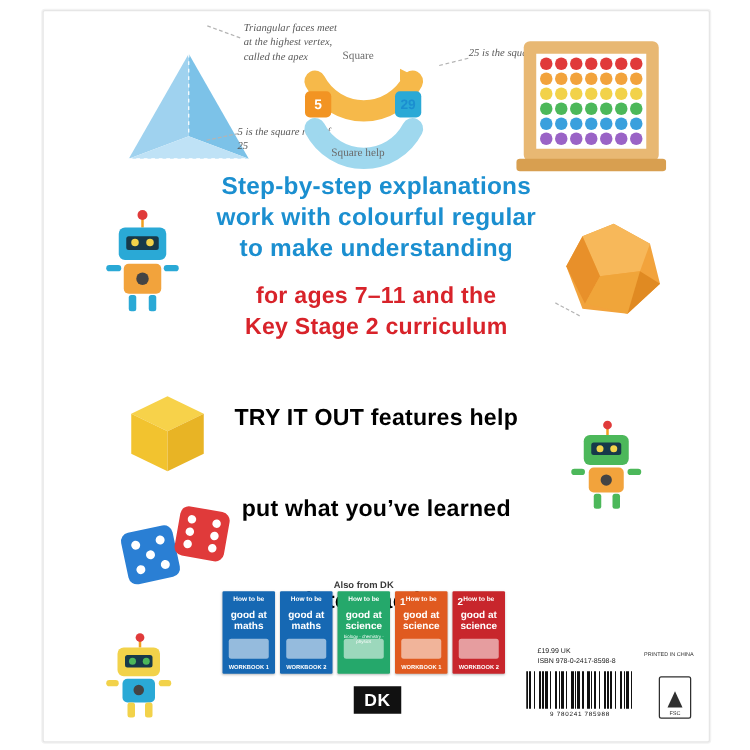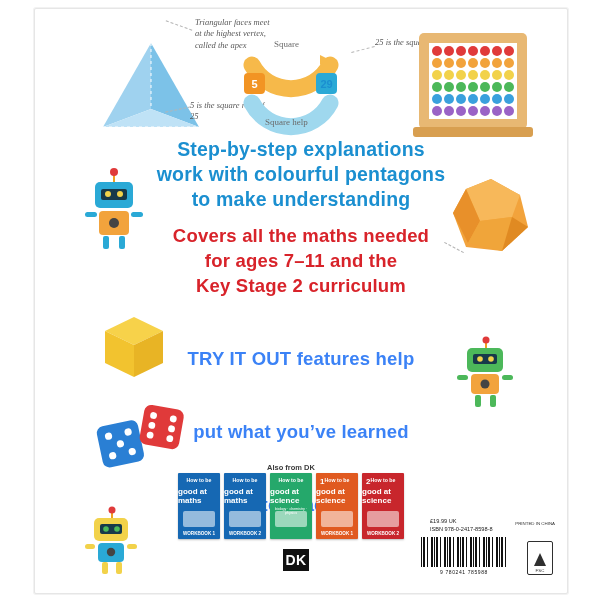--- a/index.html
+++ b/index.html
@@ -74,21 +74,21 @@
     font-family:"Liberation Sans", sans-serif;
     font-weight:bold;
     letter-spacing:.2px;
   }
   .blue{color:#1b8fd0;}
   .red{color:#d8232a;}
   .grp1 .line{font-size:19.5px;line-height:25px;color:#1b8fd0;}
   .grp2{margin-top:11px;}
   .grp2 .line{font-size:18.5px;line-height:25px;color:#d8232a;}
   .grp3{margin-top:11px;}
-  .grp3 .line{font-size:18.5px;line-height:25px;color:#3b82f6;margin-top:48px;}
+  .grp3 .line{font-size:18.5px;line-height:25px;color:#000000;margin-top:48px;}
 
   
   .robot{position:absolute;}
   .dodeca{position:absolute;left:415px;top:168px;width:82px;height:80px;}
   .cube{position:absolute;left:60px;top:300px;width:78px;height:78px;}
   .dice{position:absolute;left:58px;top:392px;width:96px;height:72px;}
 
   
   .bottom{
     position:absolute;left:0;bottom:0;width:532px;height:130px;
@@ -109,20 +109,21 @@
     box-shadow:0 1px 2px rgba(0,0,0,.25);
   }
   .book .bk-top{
     position:absolute;top:4px;left:0;right:0;
     text-align:center;
     font-size:5.2px;font-weight:bold;color:#ffffff;
     line-height:6px;
   }
   .book .bk-title{
     position:absolute;top:15px;left:0;right:0;
+    text-align:center;
     font-size:8px;font-weight:bold;color:#ffffff;
     line-height:8.6px;
   }
   .book .bk-sub{
     position:absolute;top:40px;left:0;right:0;
     text-align:center;
     font-size:3.6px;color:#ffffff;line-height:4.4px;
   }
   .book .bk-foot{
     position:absolute;bottom:3px;left:0;right:0;
@@ -168,21 +169,21 @@
     display:flex;flex-direction:column;align-items:center;justify-content:flex-end;
     font-size:4.4px;color:#2f2f2f;padding-bottom:1px;box-sizing:border-box;
   }
   .fsc .tree{
     width:0;height:0;border-left:6px solid transparent;border-right:6px solid transparent;
     border-bottom:13px solid #2f2f2f;margin-bottom:2px;
   }
   
   .dk{
     position:absolute;left:248px;bottom:22px;
-    width:26px;height:22px;background:#111;
+    width:38px;height:22px;background:#111;
     color:#fff;font-weight:bold;font-size:14px;
     display:flex;align-items:center;justify-content:center;
     letter-spacing:.5px;
   }
 </style>
 </head>
 <body>
 
 <div id="page">
   <div class="cover">
@@ -277,25 +278,24 @@
               <circle cx="84" cy="84" r="5"></circle>
               <circle cx="96" cy="84" r="5"></circle>
             </g>
         </g>
       </svg>
     </div>
 
     <div class="copy">
       <div class="grp1">
         <div class="line blue">Step-by-step explanations</div>
-        <div class="line blue">work with colourful pentagons</div>
+        <div class="line blue">work with colourful regular</div>
         <div class="line blue">to make understanding</div>
       </div>
       <div class="grp2">
-        <div class="line red">Covers all the maths needed</div>
         <div class="line red">for ages 7–11 and the</div>
         <div class="line red">Key Stage 2 curriculum</div>
       </div>
       <div class="grp3">
         <div class="line blue">TRY IT OUT features help</div>
         <div class="line blue">put what you’ve learned</div>
         <div class="line blue">into practice</div>
       </div>
     </div>
 

